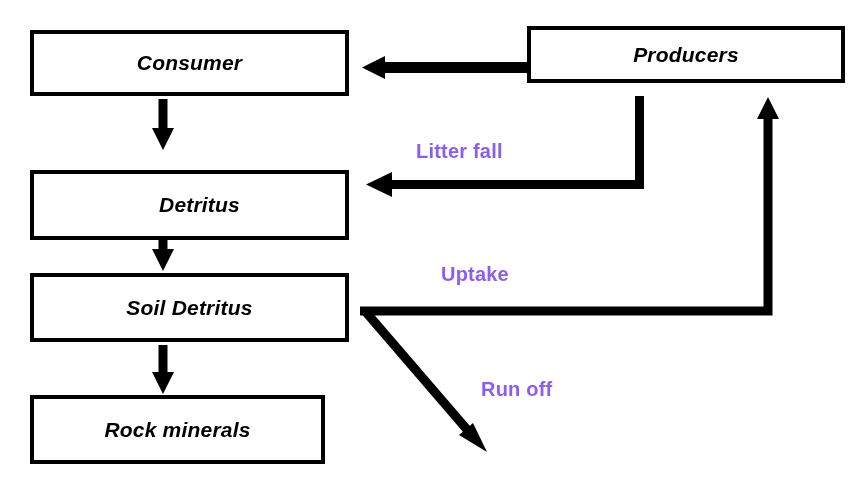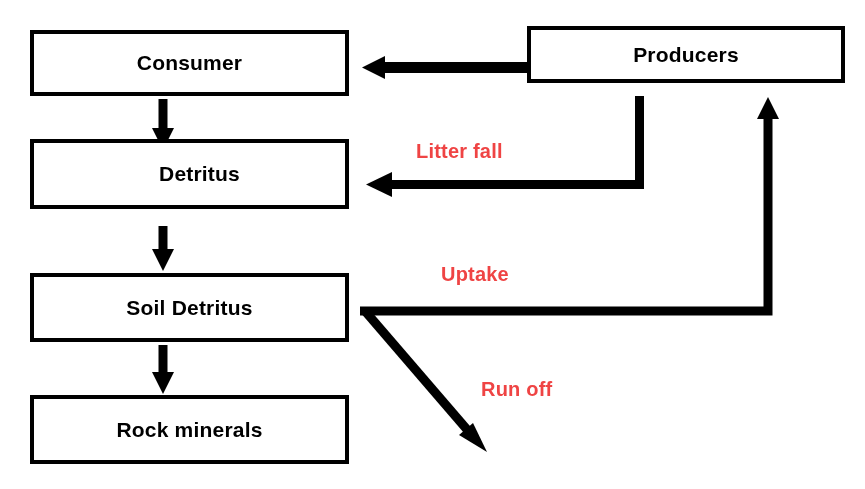--- a/index.html
+++ b/index.html
@@ -25,35 +25,36 @@
     height: 489px;
   }
   .node-box {
     position: absolute;
     box-sizing: border-box;
     border: 4px solid #000000;
     background: #ffffff;
     display: flex;
     align-items: center;
     justify-content: center;
+    font-style: italic;
   }
   .node-label {
     font-family: "Liberation Sans", sans-serif;
     font-weight: bold;
     font-size: 21px;
     color: #000000;
     letter-spacing: 0.2px;
     white-space: nowrap;
   }
   .edge-label {
     position: absolute;
     font-family: "Liberation Sans", sans-serif;
     font-weight: bold;
     font-size: 20px;
-    color: #ef4444;
+    color: #8b5cf6;
     white-space: nowrap;
     letter-spacing: 0.2px;
   }
 </style>
 </head>
 <body>
 
 <div id="diagram-root">
 
   <svg id="diagram-svg" viewBox="0 0 865 489">
@@ -96,29 +97,29 @@
   </svg>
 
   <div class="node-box" style="left:30px; top:30px; width:319px; height:66px;">
     <span class="node-label">Consumer</span>
   </div>
 
   <div class="node-box" style="left:527px; top:26px; width:318px; height:57px;">
     <span class="node-label">Producers</span>
   </div>
 
-  <div class="node-box" style="left:30px; top:139px; width:319px; height:70px;padding-left:20px;">
+  <div class="node-box" style="left:30px; top:170px; width:319px; height:70px;padding-left:20px;">
     <span class="node-label">Detritus</span>
   </div>
 
   <div class="node-box" style="left:30px; top:273px; width:319px; height:69px;">
     <span class="node-label">Soil Detritus</span>
   </div>
 
-  <div class="node-box" style="left:30px; top:395px; width:319px; height:69px;">
+  <div class="node-box" style="left:30px; top:395px; width:295px; height:69px;">
     <span class="node-label">Rock minerals</span>
   </div>
 
   <div class="edge-label" style="left:416px; top:140px;">Litter fall</div>
 
   <div class="edge-label" style="left:441px; top:263px;">Uptake</div>
 
   <div class="edge-label" style="left:481px; top:378px;text-align:right;">Run off</div>
 
 </div>

